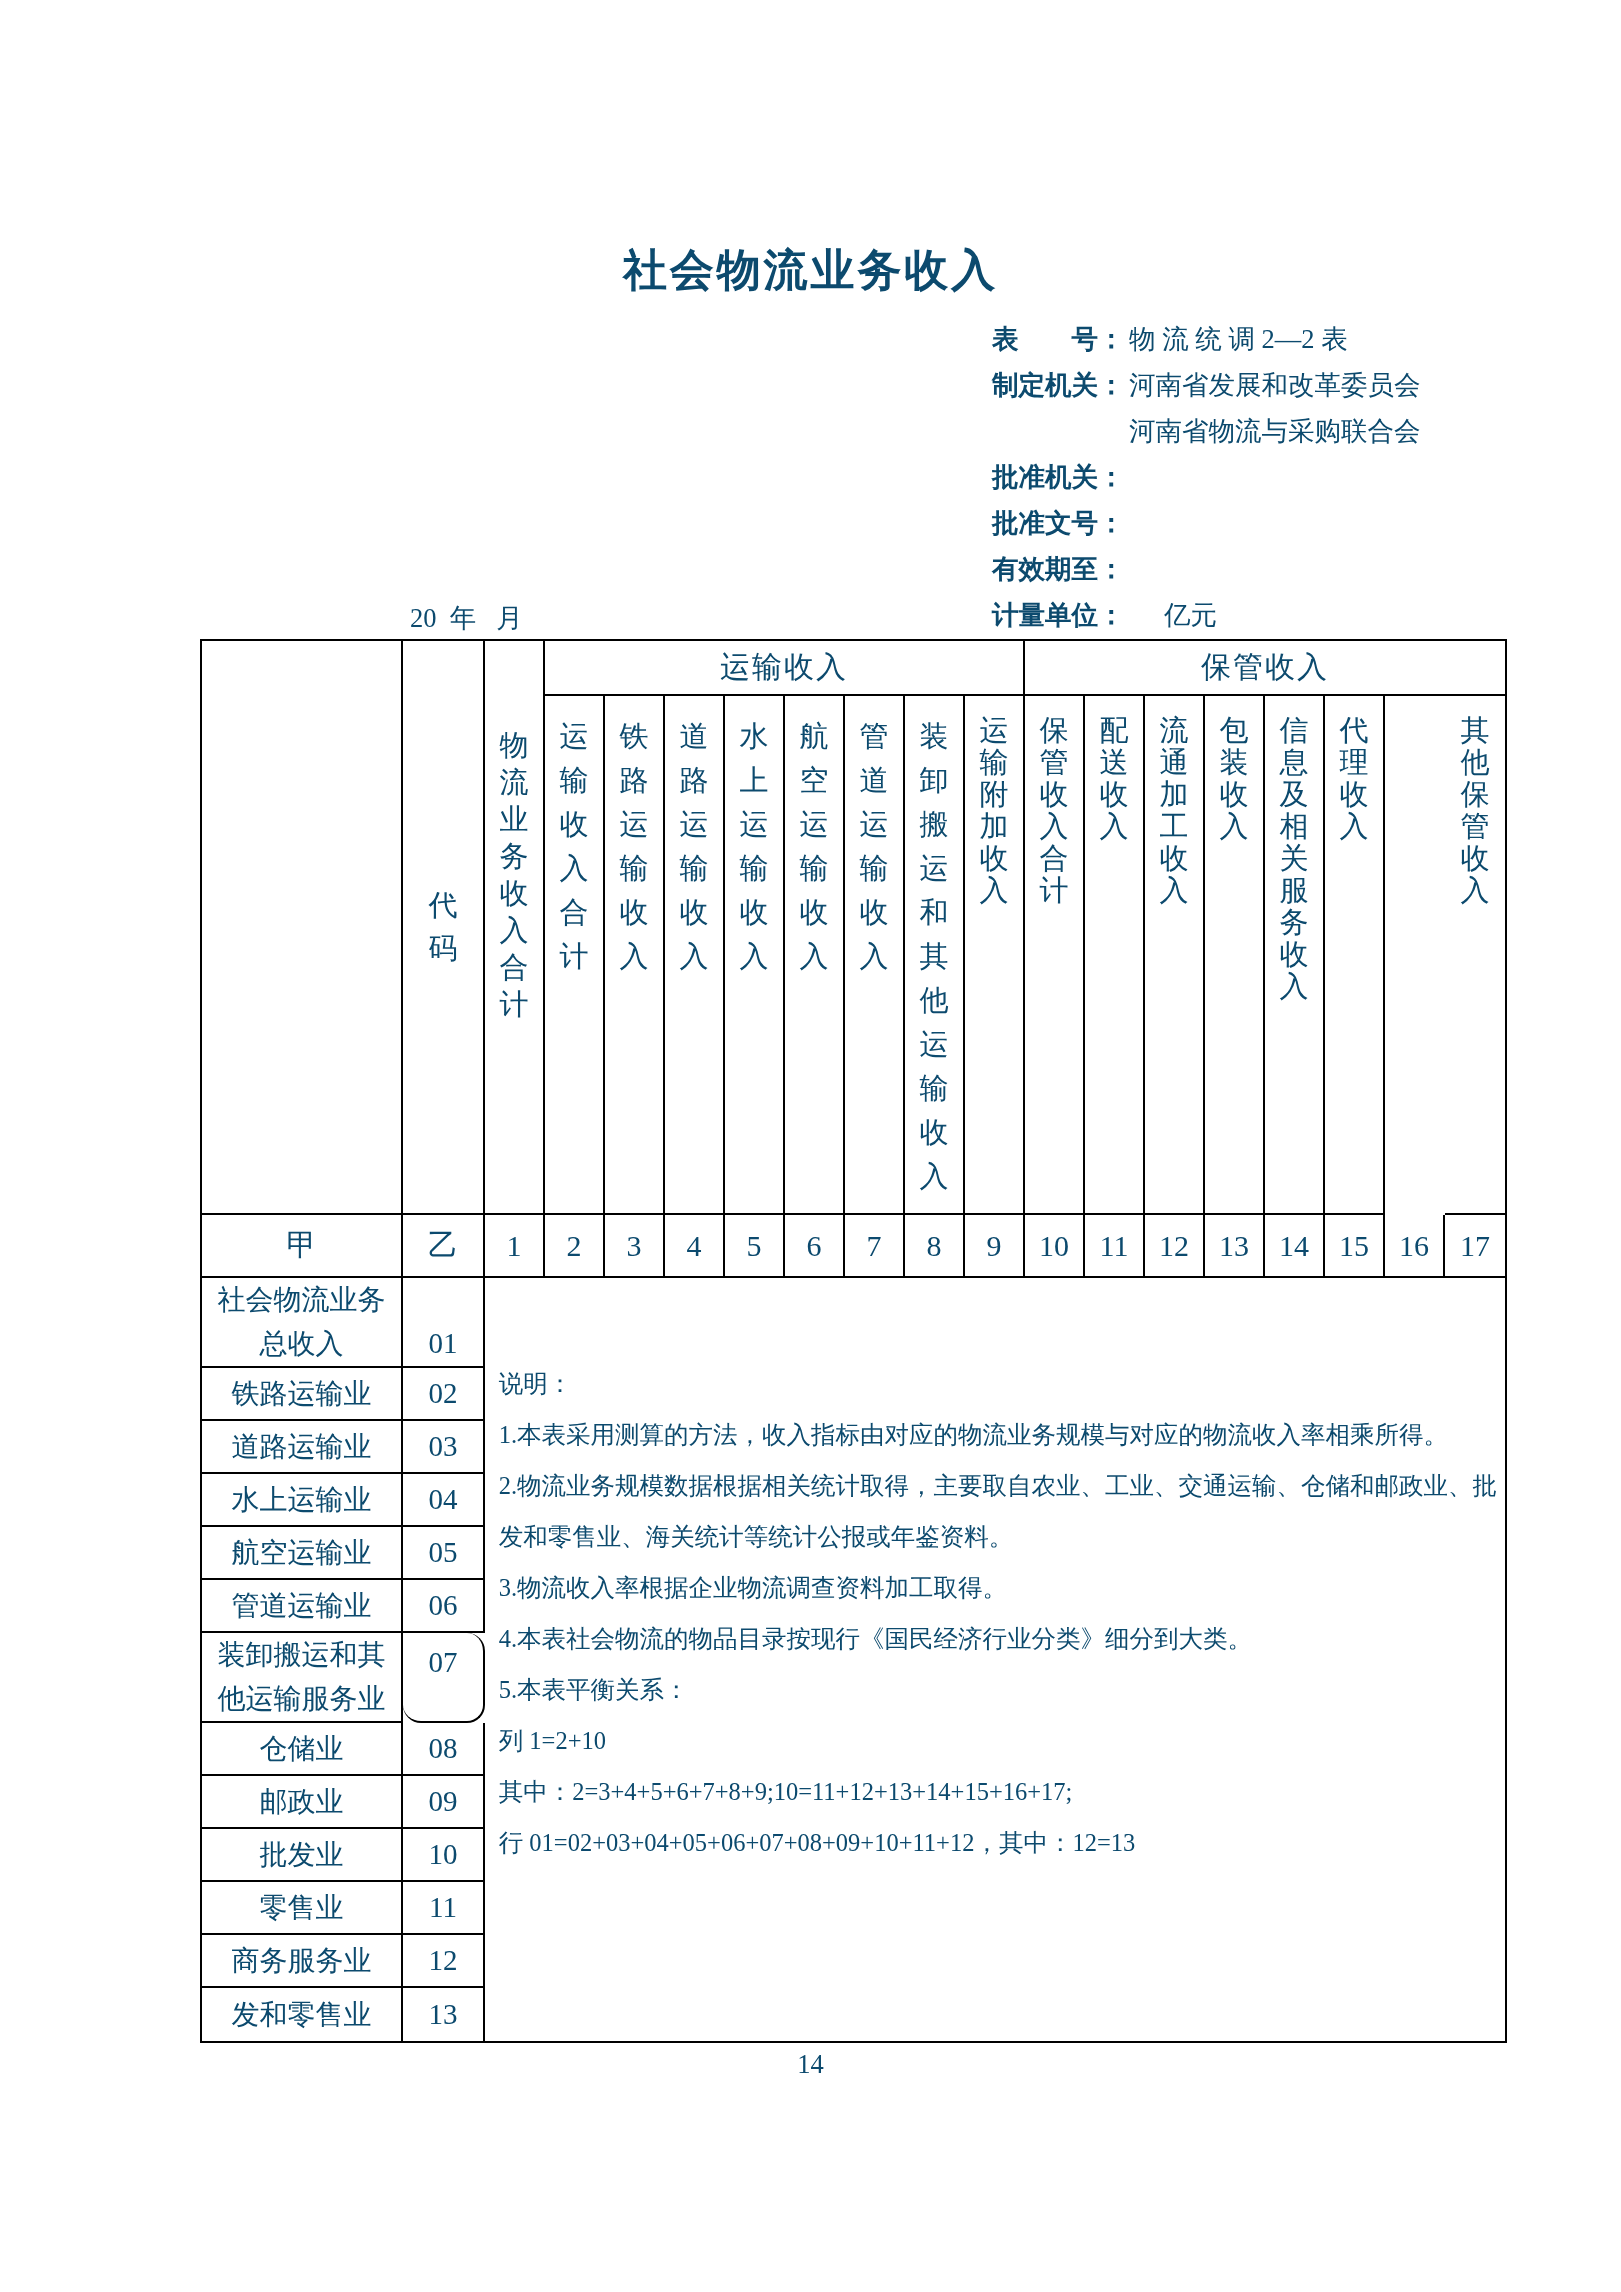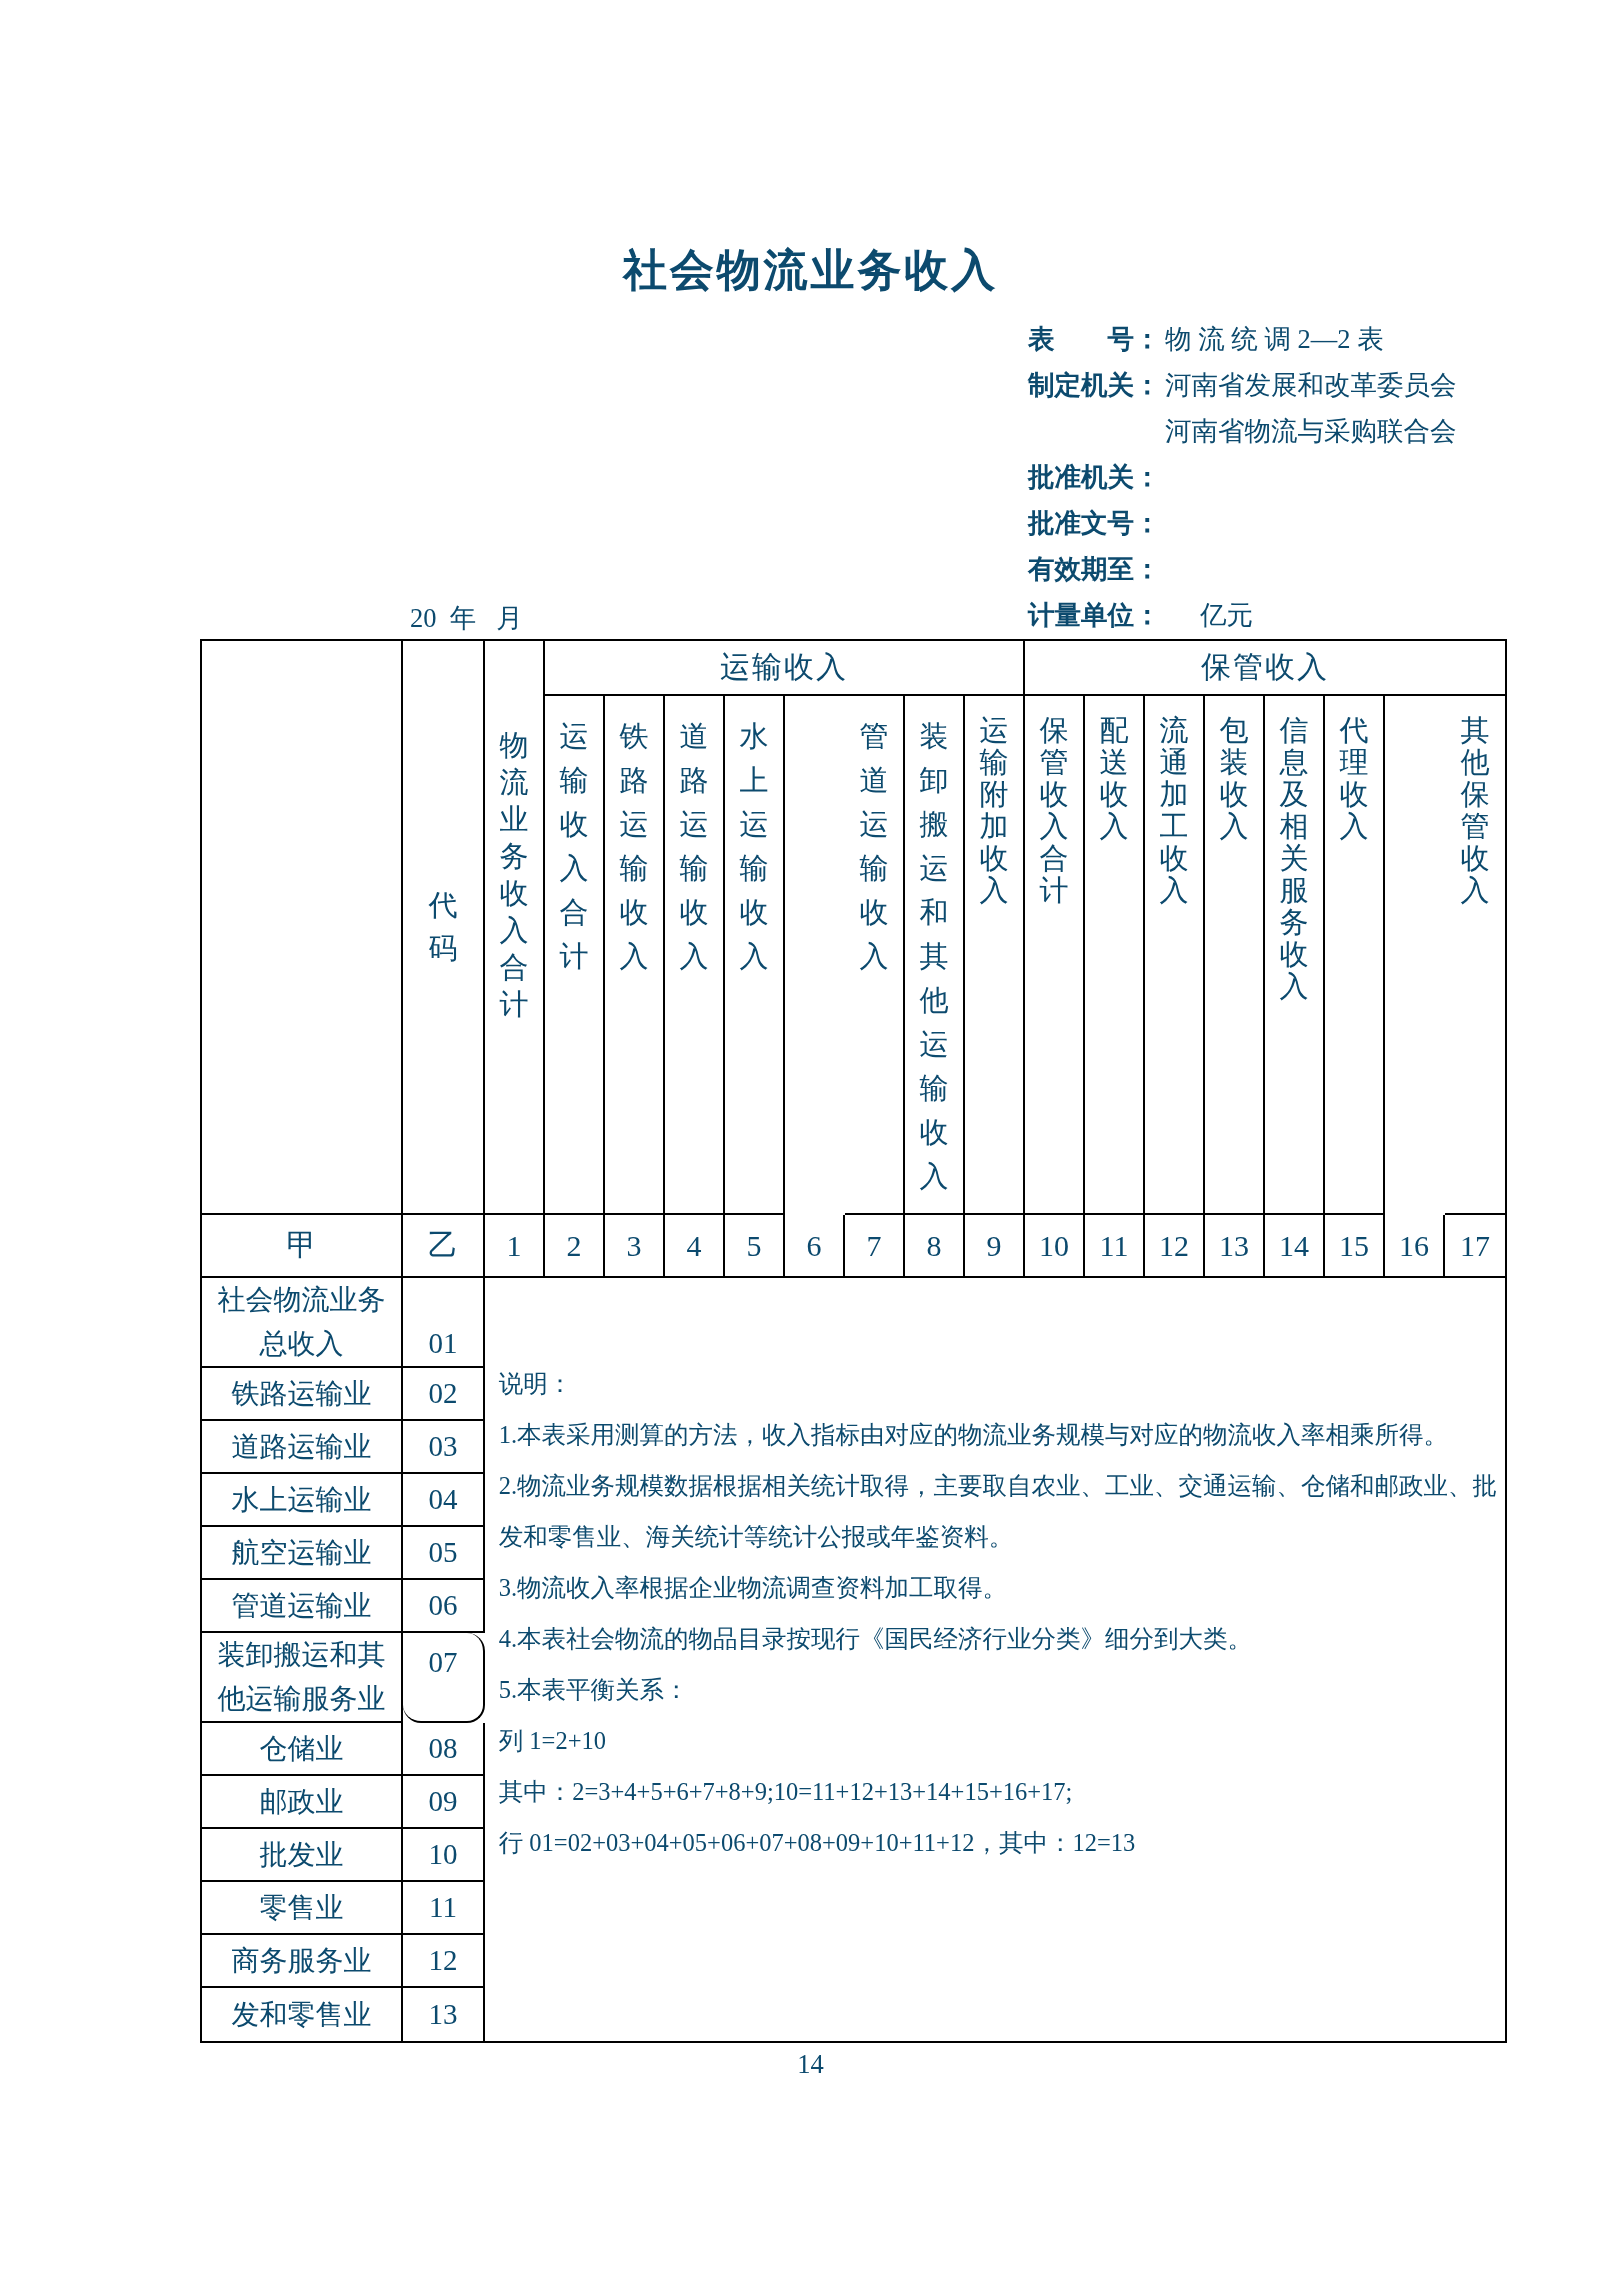--- a/index.html
+++ b/index.html
@@ -2,21 +2,21 @@
 <html><head>
 <meta charset="utf-8">
 <style>
   html,body{margin:0;padding:0;background:#e8e8e8;}
   .page{position:relative;width:1621px;height:2293px;background:#ffffff;margin:0 auto;
         font-family:"Liberation Serif","DejaVu Serif",serif;color:#0c4a6e;overflow:hidden;}
 
   .title{position:absolute;top:241px;left:0;width:100%;text-align:center;
          font-size:44px;font-weight:bold;letter-spacing:2.9px;}
 
-  .meta{position:absolute;left:1028px;top:316px;font-size:26.5px;line-height:46px;}
+  .meta{position:absolute;left:992px;top:316px;font-size:26.5px;line-height:46px;}
   .meta-row{white-space:pre;}
   .meta-label{display:inline-block;min-width:137px;font-weight:bold;white-space:pre;}
   .meta-value{white-space:pre;}
   .meta-row:nth-child(7) .meta-value{padding-left:35px;}
 
   .date-line{position:absolute;left:410px;top:600px;font-size:26.5px;white-space:pre;}
 
   .grid{position:absolute;left:200px;top:639px;display:grid;
         grid-template-columns:201px 82px repeat(17,60px);
         grid-template-rows:55px 519px 63px 90px 53px 53px 53px 53px 53px 90px 53px 53px 53px 53px 53px 53px;
@@ -83,20 +83,23 @@
       </div>
       <div class="cell vh" style="grid-area: 2 / 5 / 3 / 6;">
         <span class="vtext loose">铁路运输收入</span>
       </div>
       <div class="cell vh" style="grid-area: 2 / 6 / 3 / 7;">
         <span class="vtext loose">道路运输收入</span>
       </div>
       <div class="cell vh" style="grid-area: 2 / 7 / 3 / 8;">
         <span class="vtext loose">水上运输收入</span>
       </div>
+      <div class="cell vh" style="grid-area: 2 / 8 / 3 / 9;">
+        <span class="vtext loose">航空运输收入</span>
+      </div>
       <div class="cell vh" style="grid-area: 2 / 9 / 3 / 10;">
         <span class="vtext loose">管道运输收入</span>
       </div>
       <div class="cell vh" style="grid-area: 2 / 10 / 3 / 11;">
         <span class="vtext loose">装卸搬运和其他运输收入</span>
       </div>
       <div class="cell vh" style="grid-area: 2 / 11 / 3 / 12;">
         <span class="vtext tight">运输附加收入</span>
       </div>
       <div class="cell vh" style="grid-area: 2 / 12 / 3 / 13;">

